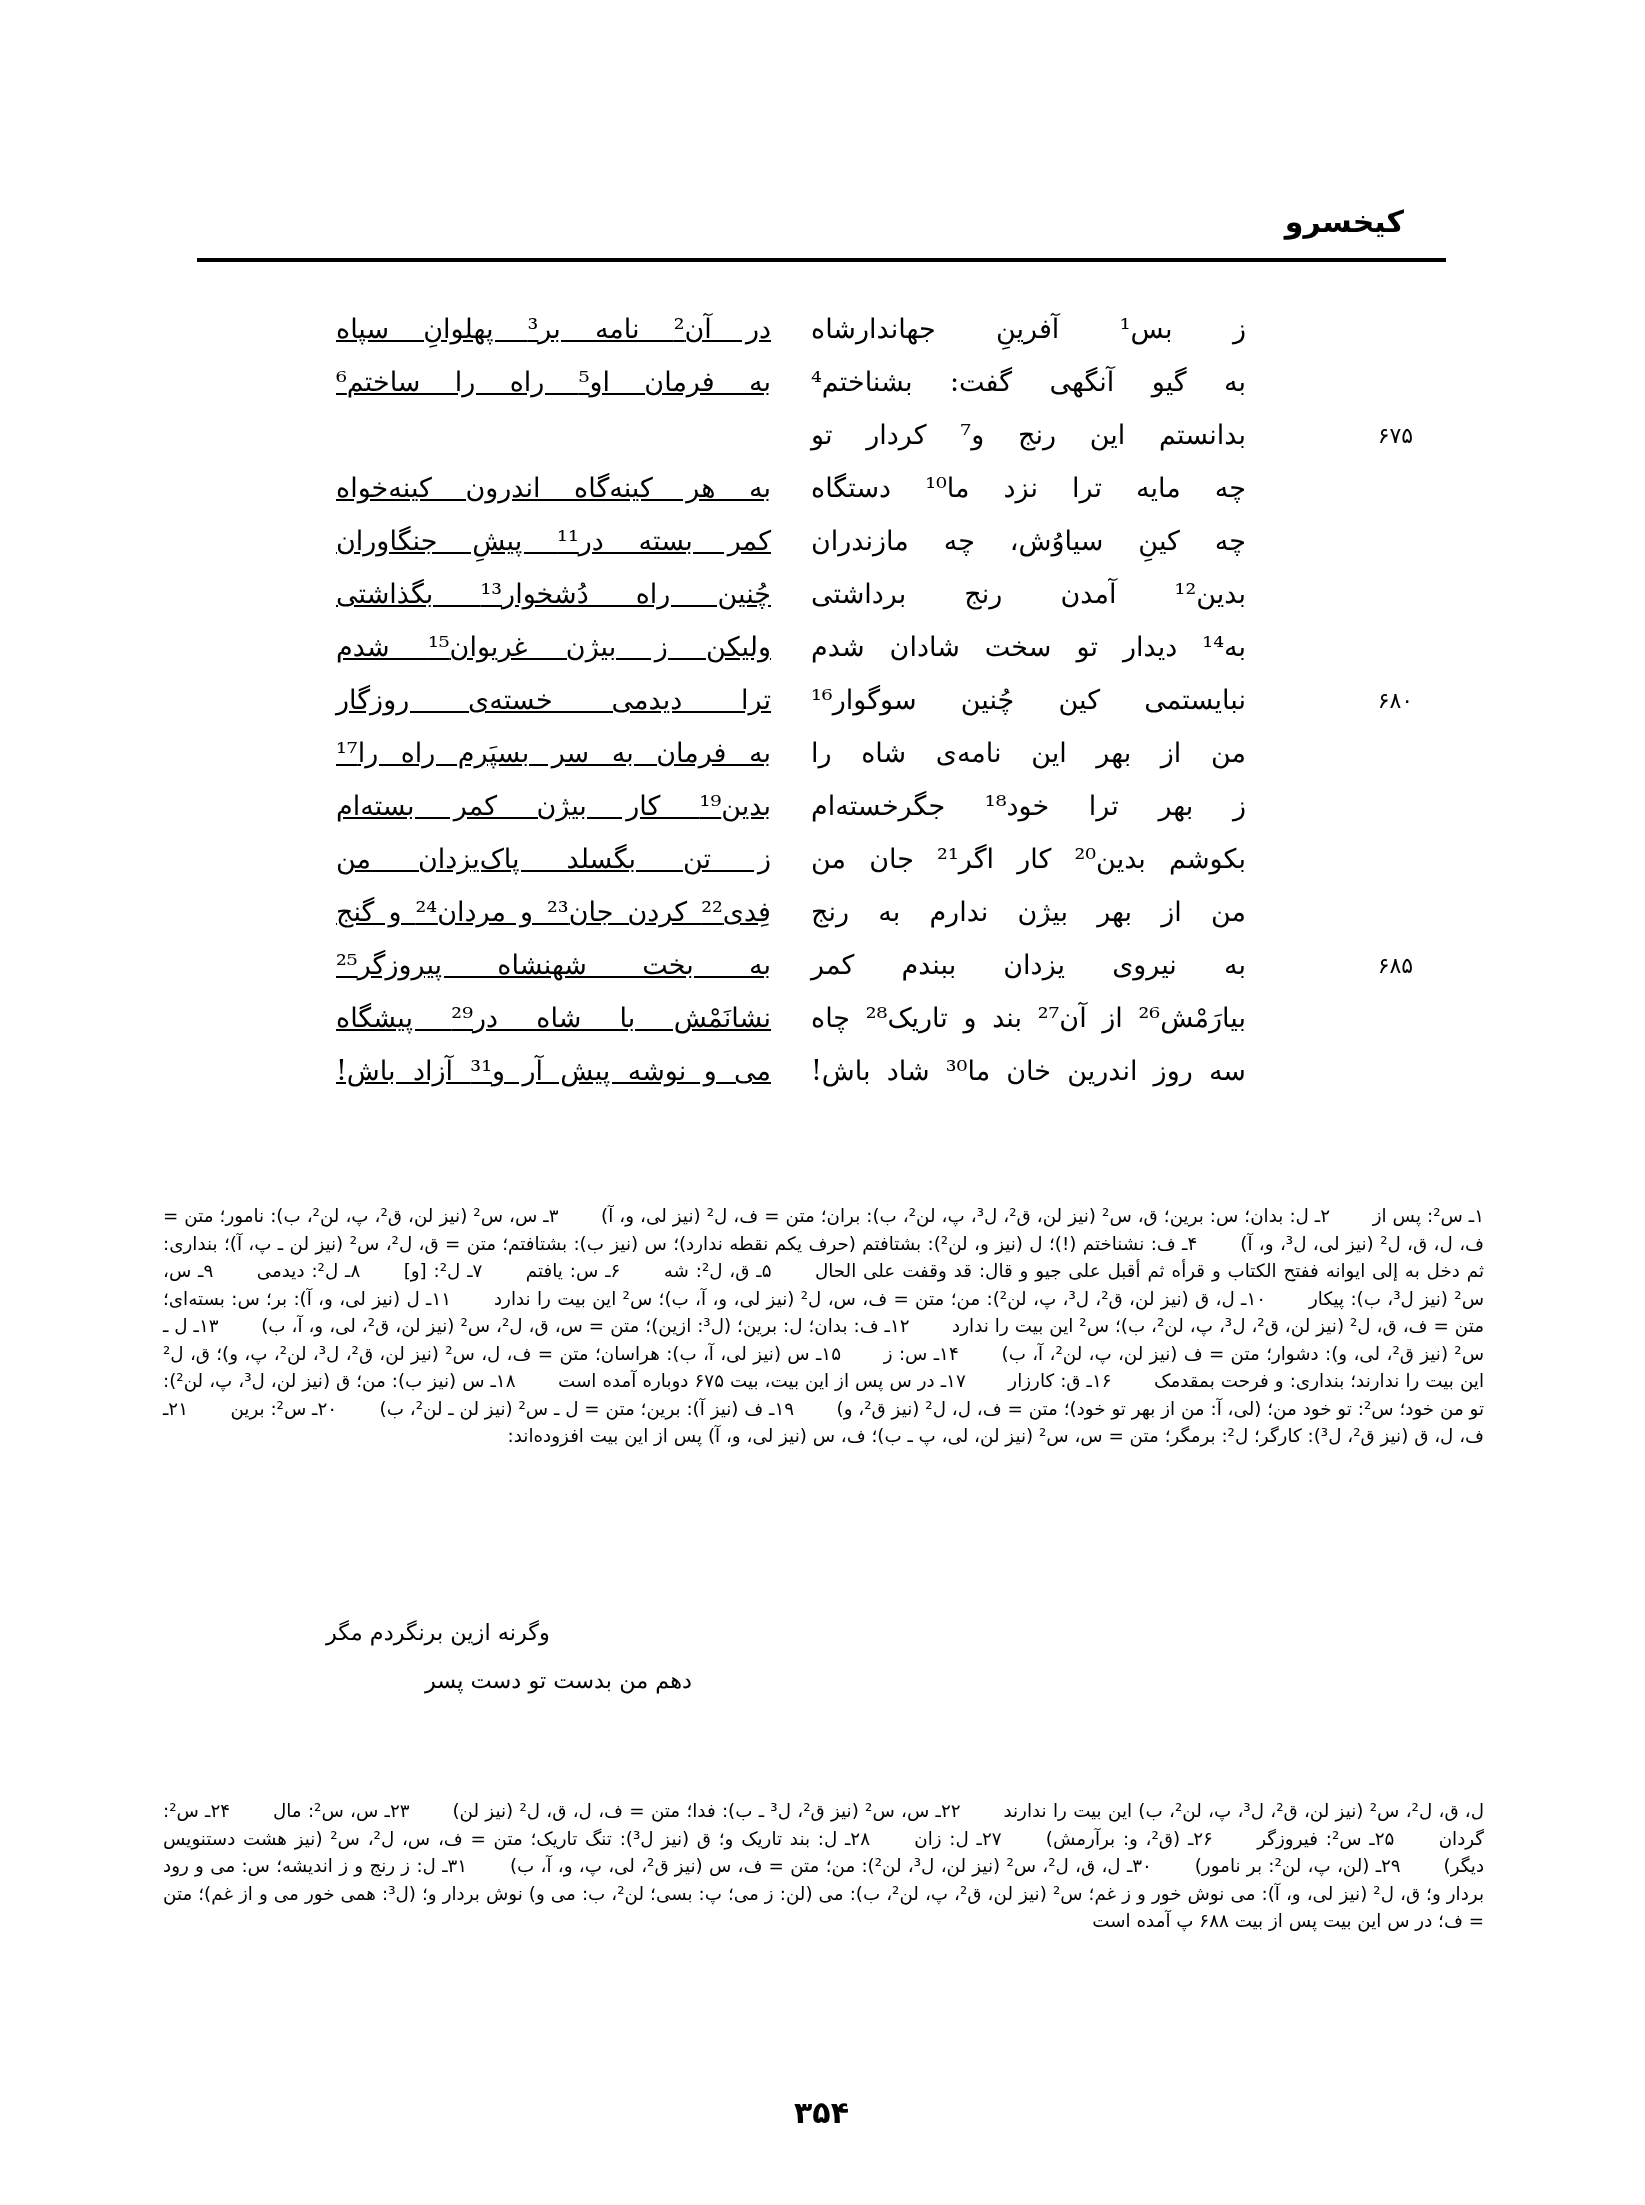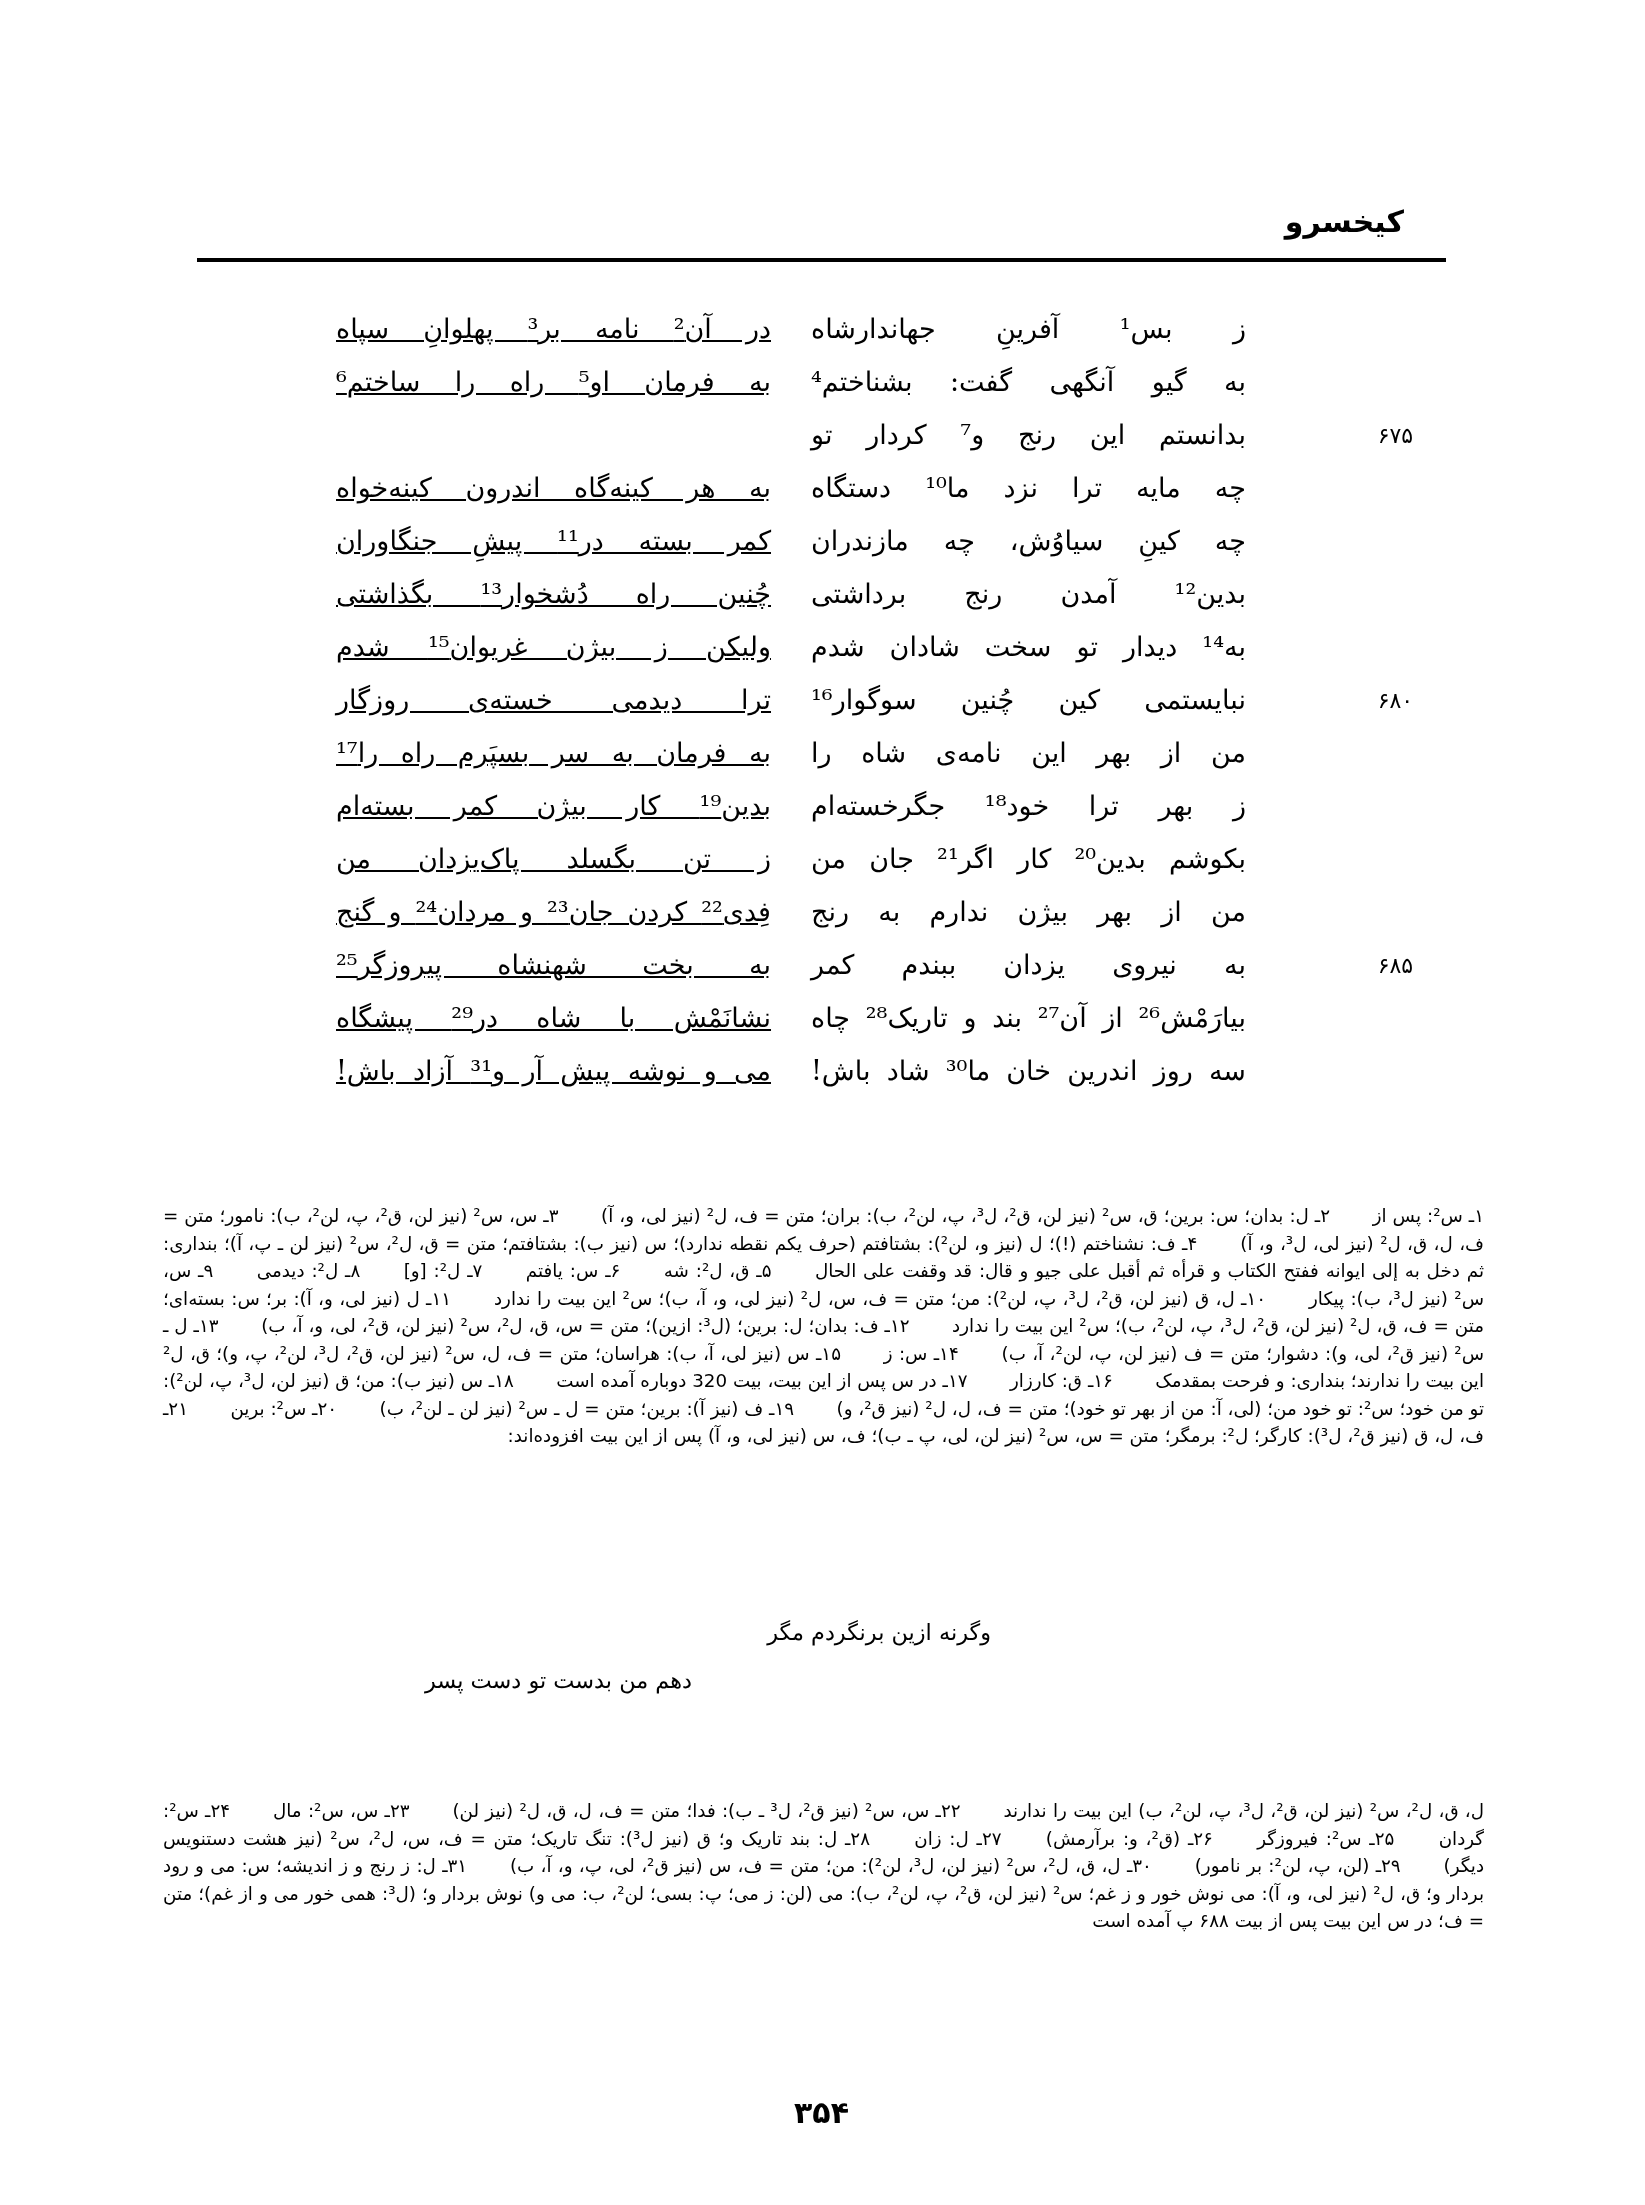--- a/index.html
+++ b/index.html
@@ -36,21 +36,21 @@
   .notes {
     position: absolute; top: 1202px; left: 163px; width: 1321px;
     direction: rtl; text-align: justify;
     font-family: "DejaVu Sans", sans-serif; font-size: 18.3px; line-height: 27.5px;
   }
   .notes p { margin: 0; }
   .extra-verse {
     position: absolute; left: 272px; width: 815px; direction: rtl;
     font-family: "DejaVu Serif", serif; font-size: 22.4px;
   }
-  .extra-verse.h1 { top: 1619px; text-align: right; right: auto; left: 326px; width: 665px; }
+  .extra-verse.h1 { top: 1619px; text-align: left; right: auto; left: 326px; width: 665px; }
   .extra-verse.h2 { top: 1667px; left: 312px; width: 380px; text-align: right; }
   .notes2 {
     position: absolute; top: 1779px; left: 163px; width: 1321px;
     direction: rtl; text-align: justify;
     font-family: "DejaVu Sans", sans-serif; font-size: 18.3px; line-height: 27.5px;
   }
   .folio {
     position: absolute; top: 2095px; left: 713px; width: 217px; text-align: center;
     font-family: "DejaVu Sans", sans-serif; font-weight: bold; font-size: 30px;
   }
@@ -149,21 +149,21 @@
     <span>۷ـ ل²: [و]</span>  
     <span>۸ـ ل²: دیدمی</span>  
     <span>۹ـ س، س² (نیز ل³، ب): پیکار</span>  
     <span>۱۰ـ ل، ق (نیز لن، ق²، ل³، پ، لن²): من؛ متن = ف، س، ل² (نیز لی، و، آ، ب)؛ س² این بیت را ندارد</span>  
     <span>۱۱ـ ل (نیز لی، و، آ): بر؛ س: بسته‌ای؛ متن = ف، ق، ل² (نیز لن، ق²، ل³، پ، لن²، ب)؛ س² این بیت را ندارد</span>  
     <span>۱۲ـ ف: بدان؛ ل: برین؛ (ل³: ازین)؛ متن = س، ق، ل²، س² (نیز لن، ق²، لی، و، آ، ب)</span>  
     <span>۱۳ـ ل ـ س² (نیز ق²، لی، و): دشوار؛ متن = ف (نیز لن، پ، لن²، آ، ب)</span>  
     <span>۱۴ـ س: ز</span>  
     <span>۱۵ـ س (نیز لی، آ، ب): هراسان؛ متن = ف، ل، س² (نیز لن، ق²، ل³، لن²، پ، و)؛ ق، ل² این بیت را ندارند؛ بنداری: و فرحت بمقدمک</span>  
     <span>۱۶ـ ق: کارزار</span>  
-    <span>۱۷ـ در س پس از این بیت، بیت 320 دوباره آمده است</span>  
+    <span>۱۷ـ در س پس از این بیت، بیت ۶۷۵ دوباره آمده است</span>  
     <span>۱۸ـ س (نیز ب): من؛ ق (نیز لن، ل³، پ، لن²): تو من خود؛ س²: تو خود من؛ (لی، آ: من از بهر تو خود)؛ متن = ف، ل، ل² (نیز ق²، و)</span>  
     <span>۱۹ـ ف (نیز آ): برین؛ متن = ل ـ س² (نیز لن ـ لن²، ب)</span>  
     <span>۲۰ـ س²: برین</span>  
     <span>۲۱ـ ف، ل، ق (نیز ق²، ل³): کارگر؛ ل²: برمگر؛ متن = س، س² (نیز لن، لی، پ ـ ب)؛ ف، س (نیز لی، و، آ) پس از این بیت افزوده‌اند:</span>
   </p>
 </div>
 
 <div class="extra-verse h1">وگرنه ازین برنگردم مگر</div>
 <div class="extra-verse h2">دهم من بدست تو دست پسر</div>
 

